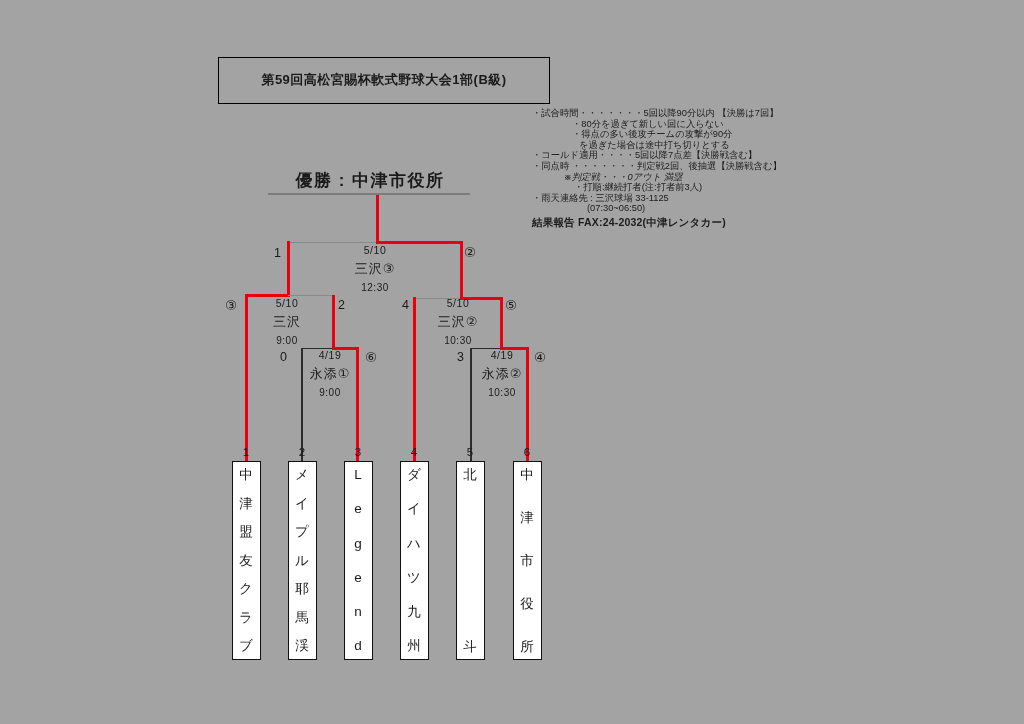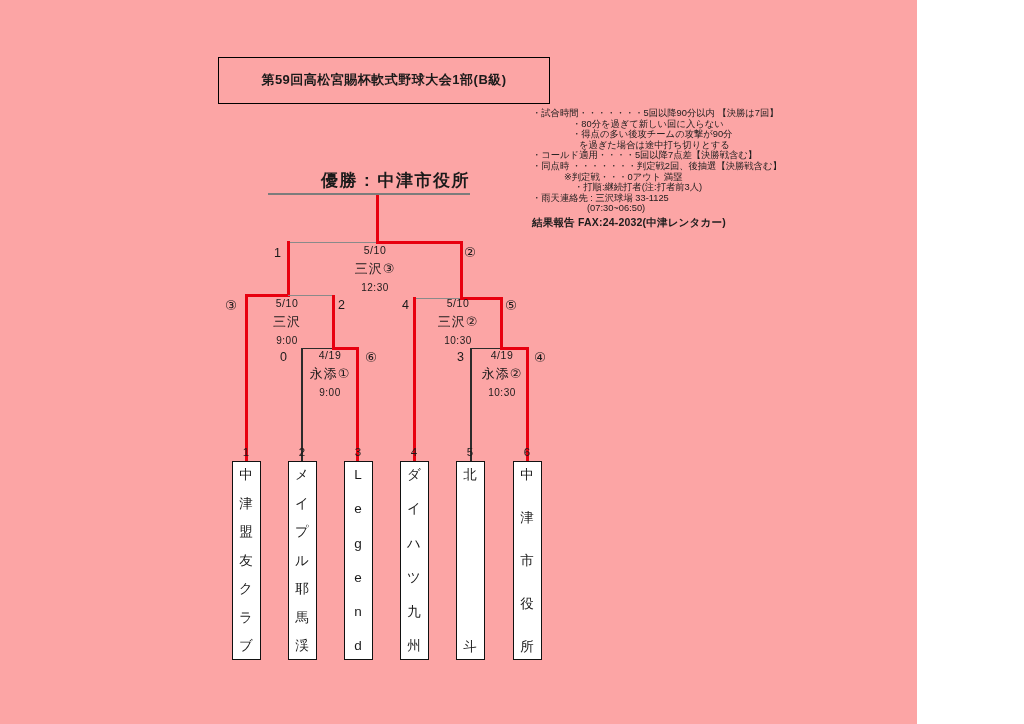--- a/index.html
+++ b/index.html
@@ -3,37 +3,37 @@
 <meta charset="utf-8">
 <style>
   :root{
     --red:#e8000f;
     --gray:#8a8a8a;
     --black:#2b2b2b;
   }
   *{margin:0;padding:0;box-sizing:border-box;}
   html,body{background:#fff;}
   body{font-family:"Liberation Sans","DejaVu Sans",sans-serif;color:#1a1a1a;}
-  .page{position:relative;width:917px;height:724px;background:#fca5a5;overflow:hidden;}
+  .page{position:relative;width:1024px;height:724px;background:#a3a3a3;overflow:hidden;}
 
   
   .title-box{position:absolute;left:218px;top:57px;width:332px;height:47px;
     border:1.5px solid #000;display:flex;flex-direction:column;justify-content:center;
     text-align:center;font-weight:bold;font-size:13px;line-height:1.45;letter-spacing:.5px;}
 
   
-  .champion{position:absolute;left:270px;top:169px;width:200px;text-align:right;
+  .champion{position:absolute;left:270px;top:169px;width:200px;text-align:center;
     font-size:17px;font-weight:bold;letter-spacing:1.5px;}
   .champion-underline{position:absolute;left:268px;top:192.5px;width:202px;height:2.5px;background:#7c7c7c;}
 
   
   .rules{position:absolute;left:532px;top:108px;width:270px;font-size:9.3px;line-height:10.6px;color:#1c1c1c;}
   .r-ind1{padding-left:40px;}
   .r-ind2{padding-left:47px;}
-  .r-ind3{padding-left:32px;}
+  .r-ind3{padding-left:32px;font-style:italic;}
   .r-ind4{padding-left:42px;}
   .r-ind5{padding-left:55px;}
   .r-fax{font-weight:bold;font-size:10.5px;margin-top:3px;letter-spacing:.2px;}
 
   
   .ln{position:absolute;}
   .red{background:var(--red);}
   .gray{background:var(--gray);}
   .blk{background:var(--black);}
 

